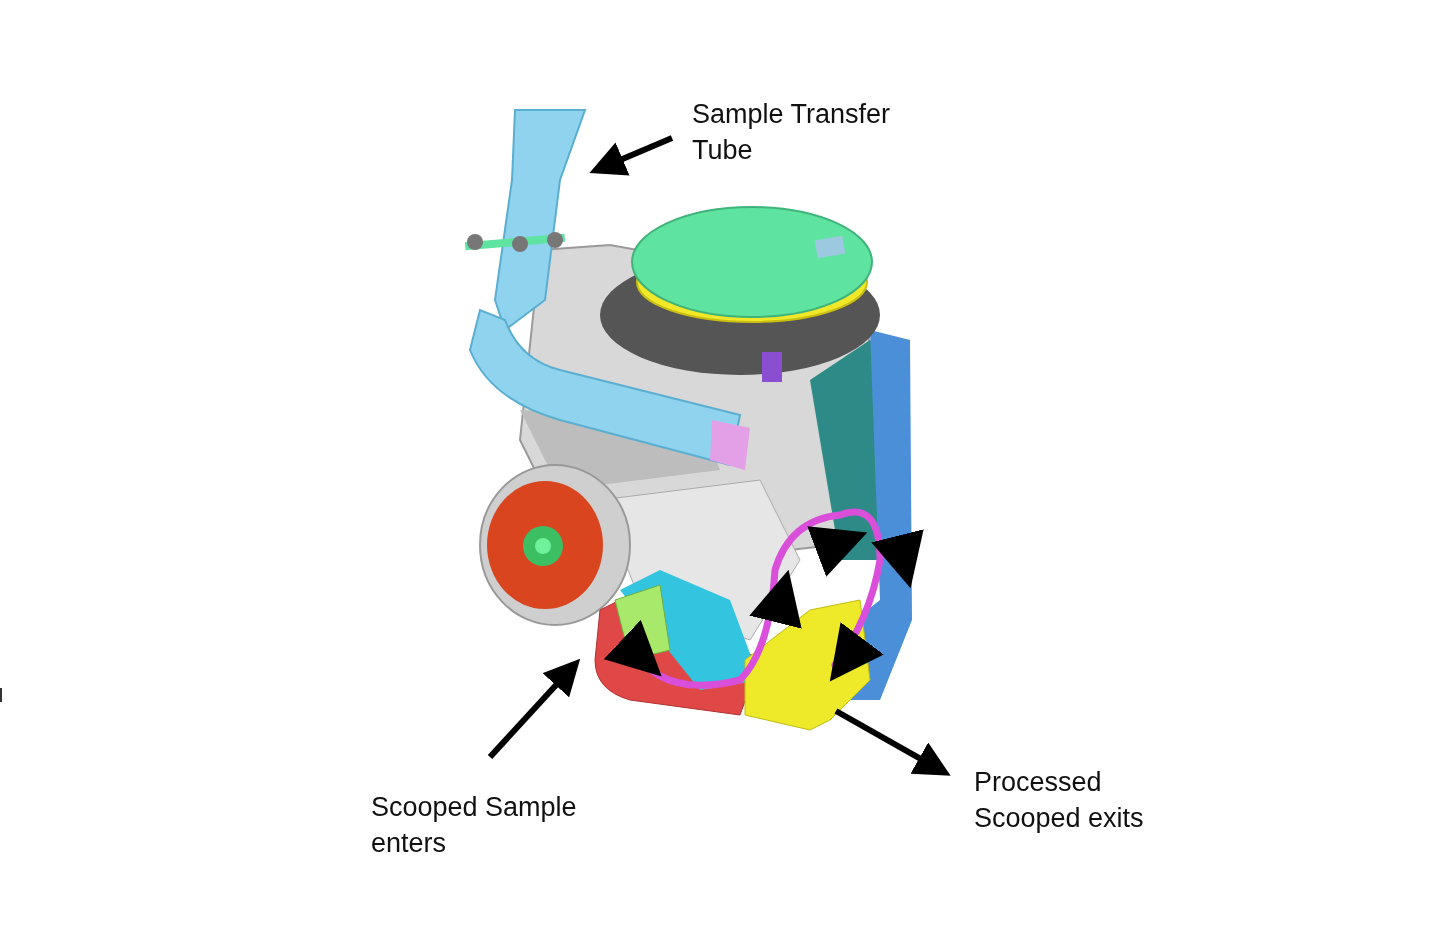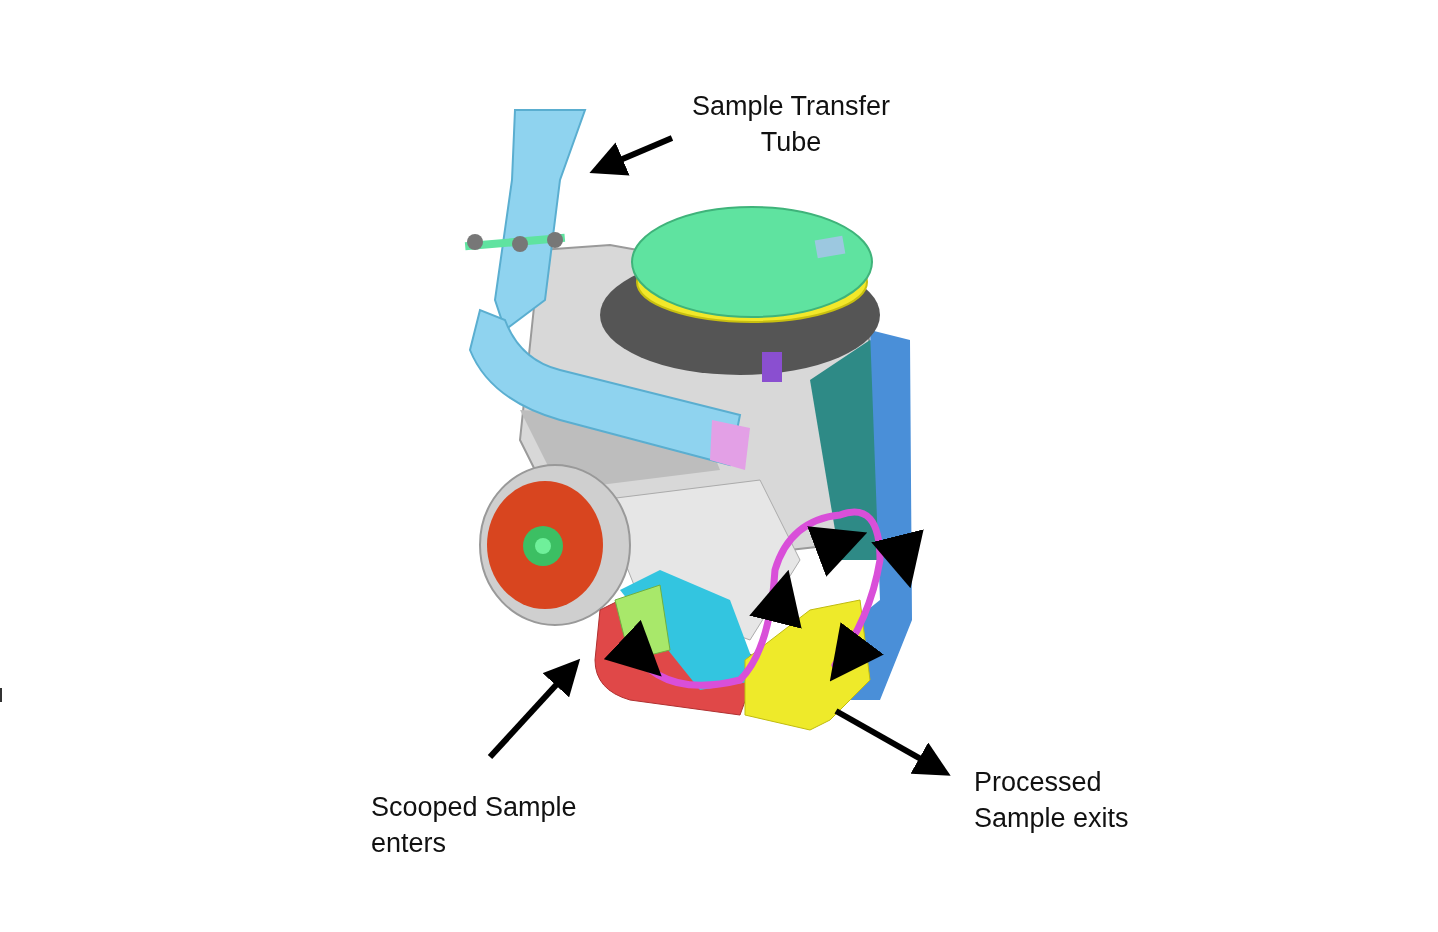--- a/index.html
+++ b/index.html
@@ -76,20 +76,20 @@
     <line x1="858" y1="644" x2="846" y2="660"></line>
   </g>
 
   <g stroke="#000" stroke-width="6" marker-end="url(#ah)">
     <line x1="672" y1="138" x2="606" y2="166"></line>
     <line x1="490" y1="757" x2="568" y2="672"></line>
     <line x1="836" y1="711" x2="935" y2="767"></line>
   </g>
 </svg>
 
-<div class="label" style="left:692px; top:88px;text-align:center;">Sample Transfer
+<div class="label" style="left:692px; top:96px;">Sample Transfer
 Tube</div>
 <div class="label" style="left:371px; top:789px;">Scooped Sample
 enters</div>
 <div class="label" style="left:974px; top:764px;">Processed
-Sample exits</div>
+Scooped exits</div>
 
 <div class="edge-mark"></div>
 
 </body></html>

